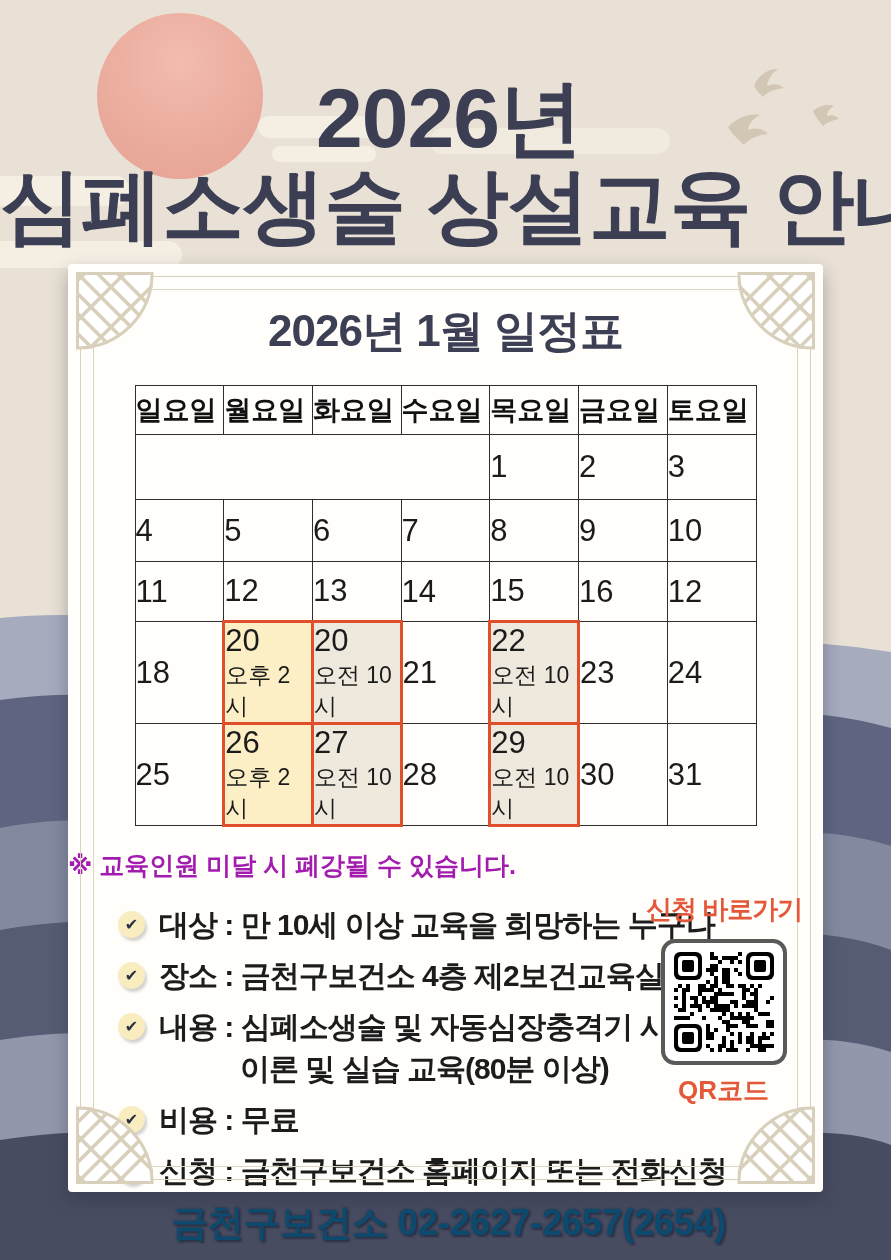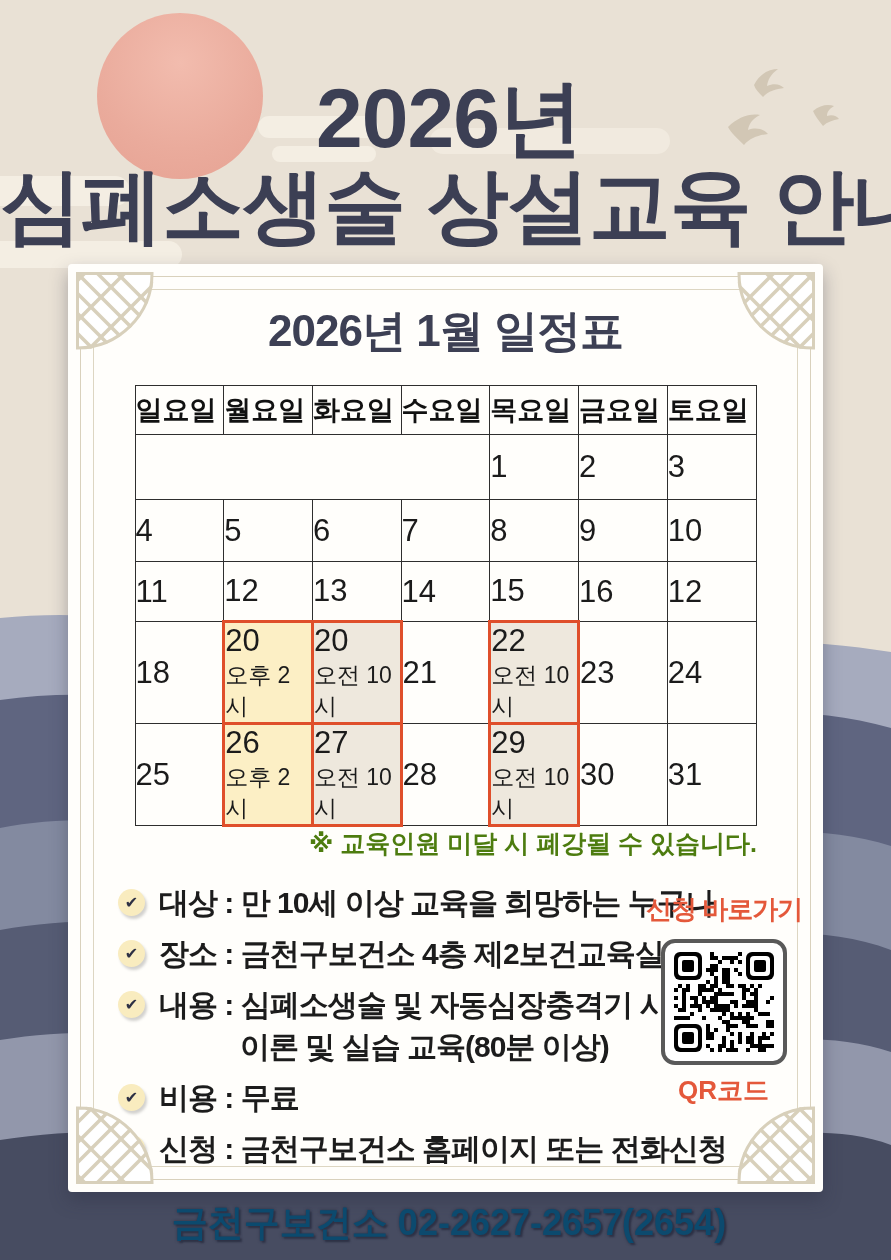--- a/index.html
+++ b/index.html
@@ -46,22 +46,22 @@
   .cal tr.r0 td{height:64px;}
   .cal tr.r1 td{height:61px;}
   .cal tr.r2 td{height:58px;}
   .cal tr.r3 td,.cal tr.r4 td{height:82px;}
   .sun-txt{color:#e4583a;}
   .cell-yellow{background:#fcefc5;}
   .cell-cream{background:#eee8dd;}
   .hl{border:3.5px solid #df4f2b !important;}
   .time{display:block;font-size:23px;margin-top:1px;font-weight:500;}
 
-  .note{padding-right:66px;text-align:right;font-size:25px;
-    font-weight:600;color:#4d7c0f;}
+  .note{margin-top:22px;padding-right:66px;text-align:left;font-size:25px;
+    font-weight:600;color:#a21caf;}
 
   .info{margin-top:24px;padding-left:50px;display:flex;flex-direction:column;gap:13px;}
   .info-item{display:flex;align-items:flex-start;gap:14px;}
   .check{flex:0 0 27px;width:27px;height:27px;margin-top:5px;border-radius:50%;
     background:#f9ecbf;box-shadow:2px 3px 3px rgba(0,0,0,.18);
     display:flex;align-items:center;justify-content:center;
     color:#2d3044;font-size:16px;font-weight:bold;}
   .info-text{font-size:30px;font-weight:600;color:#1c1c1c;line-height:38px;letter-spacing:-1px;}
   .info-text .second{margin-left:81px;margin-top:4px;}
 

